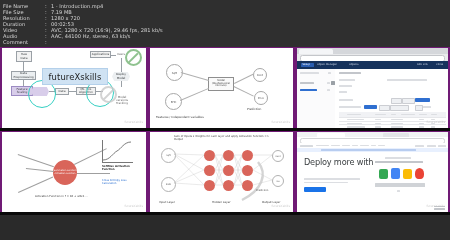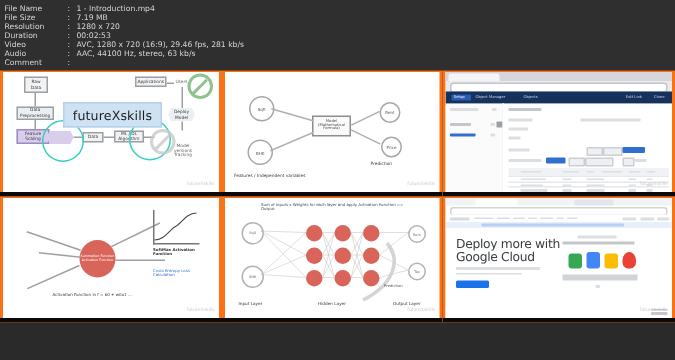--- a/index.html
+++ b/index.html
@@ -20,21 +20,21 @@
 
   
   .grid{
     position:absolute;left:0;top:47px;width:450px;height:168px;
     display:grid;
     grid-template-columns:148px 147px 155px;
     grid-template-rows:84px 84px;
     background:#1b1b1b;
     gap:0;
   }
-  .cell{position:relative;overflow:hidden;background:#f97316;
+  .cell{position:relative;overflow:hidden;background:#701a75;
         box-sizing:border-box;padding:1px 2px 2px 2px;}
   .shot{position:absolute;left:2px;top:1px;right:2px;bottom:3px;
         background:#ffffff;overflow:hidden;}
   .barbottom{position:absolute;left:0;right:0;bottom:0;height:3px;background:#0a0a0a;}
   .wm{position:absolute;right:3px;bottom:4px;font-size:3px;color:#b9b9b9;opacity:.75;}
 
   
   .c1 .node{position:absolute;background:#f2f2f2;border:0.5px solid #9aa0a6;
             font-size:2.9px;color:#3c4043;display:flex;align-items:center;
             justify-content:center;text-align:center;line-height:3.2px;
@@ -460,21 +460,20 @@
           <div class="sk" style="right:12px;top:1.6px;width:9px;height:2px;"></div>
           <div class="sk" style="right:2px;top:1.6px;width:8px;height:2px;"></div>
         </div>
 
         <div class="gc-notice">
           <div class="sk" style="left:24px;top:1.1px;width:95px;height:1.5px;background:#b8cdf0;"></div>
         </div>
 
         <div class="gc-hero">
           <div class="gc-h1" style="left:7px;top:6px;">Deploy more with</div>
-          <div class="gc-h1" style="left:7px;top:15px;">Google Cloud</div>
           <div class="sk" style="left:7px;top:26px;width:56px;height:1.6px;"></div>
           <div class="sk" style="left:7px;top:29.5px;width:44px;height:1.6px;"></div>
           <div class="gc-cta" style="left:7px;top:35px;width:22px;height:5px;"></div>
 
           <div class="sk" style="left:88px;top:5px;width:26px;height:1.3px;"></div>
           <div class="sk sk-d" style="left:78px;top:9px;width:48px;height:1.8px;"></div>
 
           <div class="blob" style="left:82px;top:17px;width:9px;height:10px;background:#34a853;border-radius:2px;"></div>
           <div class="blob" style="left:94px;top:16px;width:9px;height:11px;background:#4285f4;border-radius:2px;"></div>
           <div class="blob" style="left:106px;top:17px;width:9px;height:10px;background:#fbbc05;border-radius:2px;"></div>

